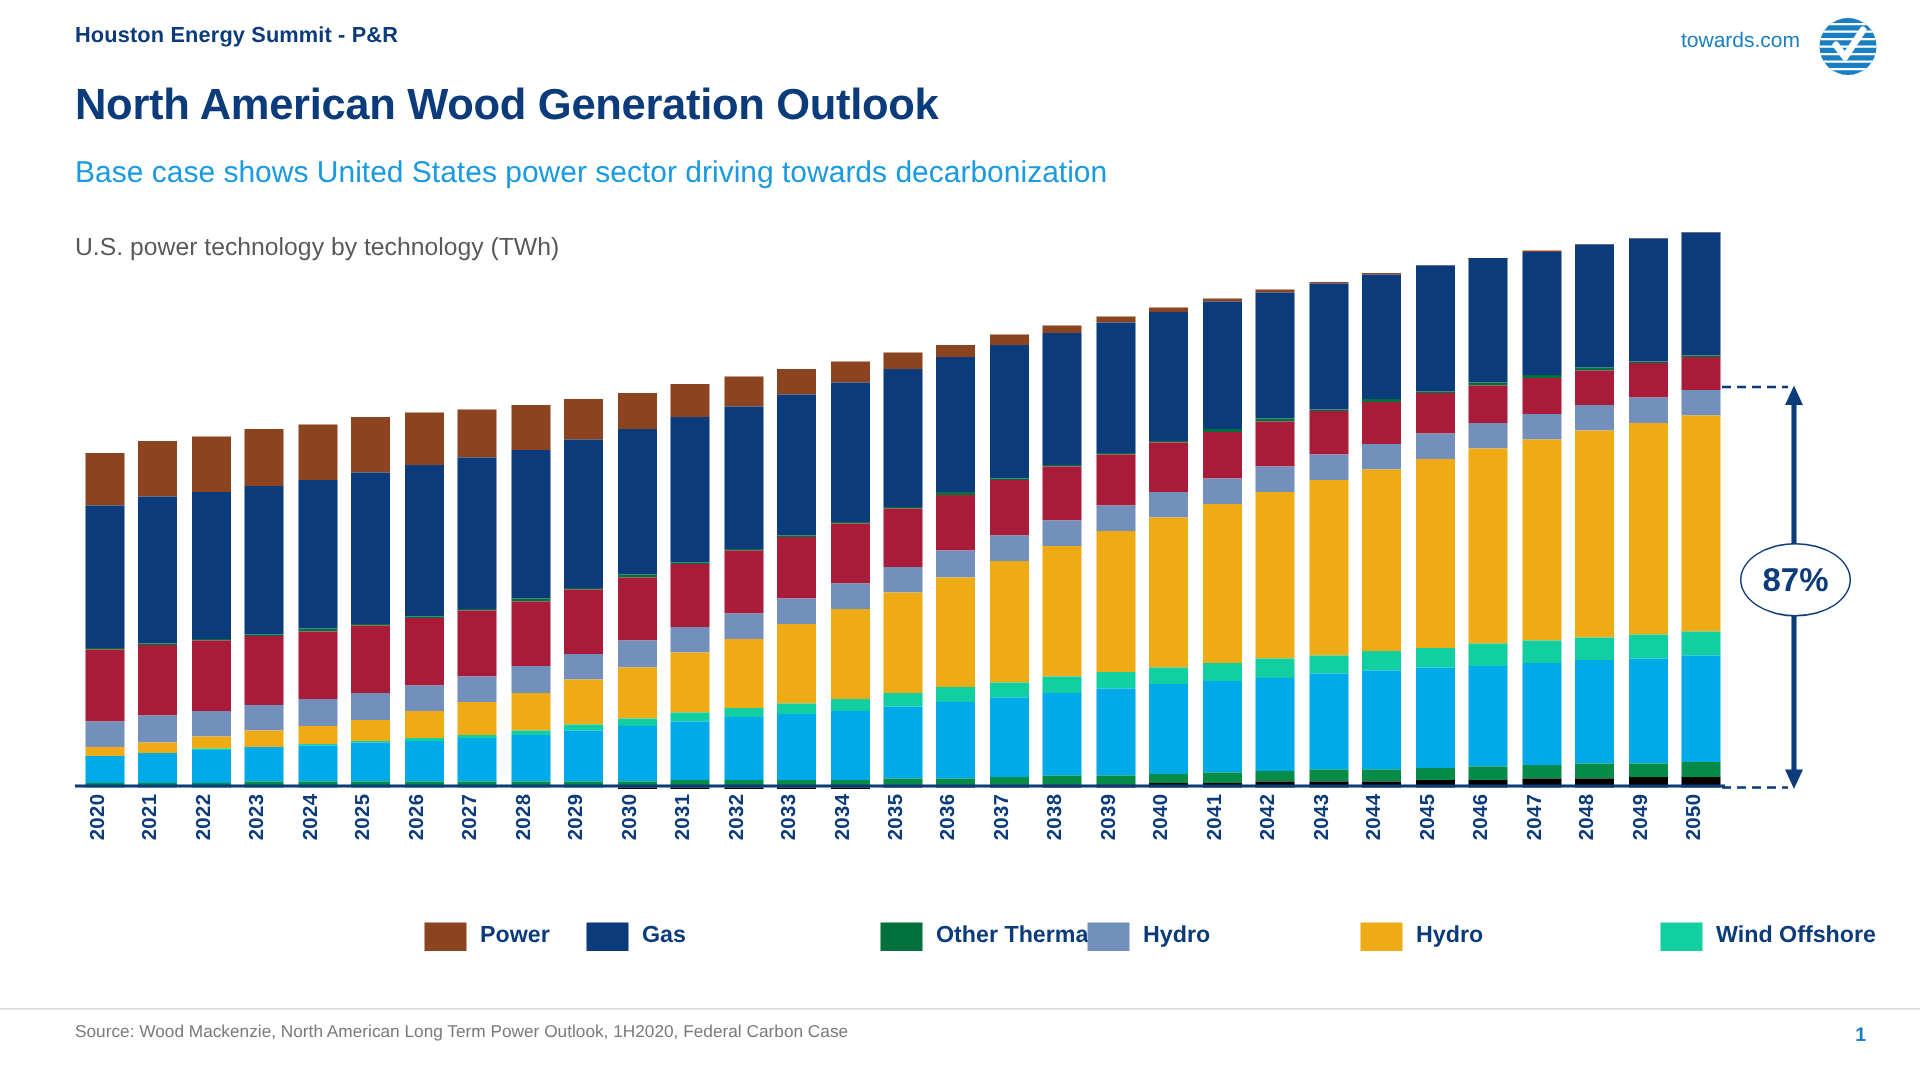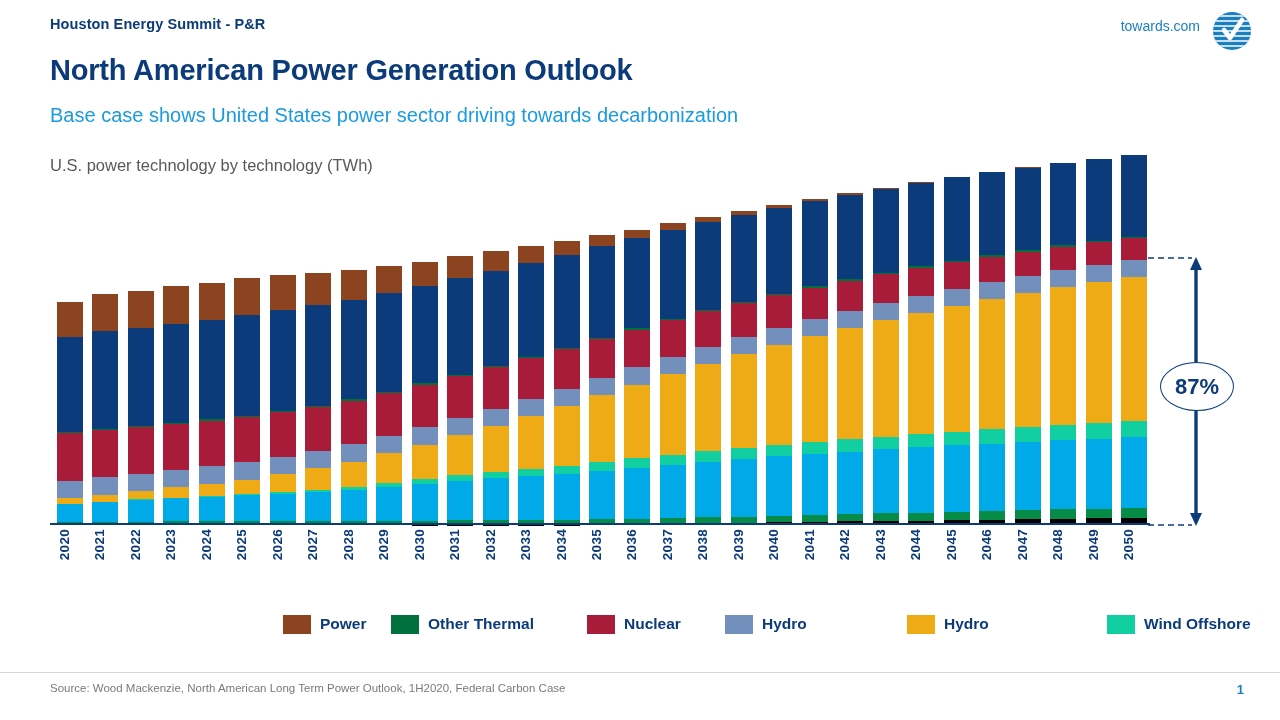--- a/index.html
+++ b/index.html
@@ -108,21 +108,21 @@
       <line x1="0" y1="15" x2="40" y2="15"></line>
       <line x1="0" y1="20" x2="40" y2="20"></line>
       <line x1="0" y1="25" x2="40" y2="25"></line>
       <line x1="0" y1="30" x2="40" y2="30"></line>
       <line x1="0" y1="35" x2="40" y2="35"></line>
     </g>
     <path d="M12 19 L18 27 L30 9" fill="none" stroke="#ffffff" stroke-width="4.6" stroke-linecap="round" stroke-linejoin="round"></path>
   </svg>
 </div>
 
-<div class="title">North American Power Generation Outlook</div>
+<div class="title">North American Wood Generation Outlook</div>
 <div class="subtitle">Base case shows United States power sector driving towards decarbonization</div>
 <div class="chart-label">U.S. power technology by technology (TWh)</div>
 
 <div class="plot" id="plot">
     <div class="bar" style="left: 0px;">
       <div class="seg" style="height: 3.15714px; background: rgb(6, 140, 70);"></div>
       <div class="seg" style="height: 18.2143px; background: rgb(0, 169, 232);"></div>
       <div class="seg" style="height: 0.121429px; background: rgb(17, 207, 160);"></div>
       <div class="seg" style="height: 5.46429px; background: rgb(239, 171, 22);"></div>
       <div class="seg" style="height: 17.3036px; background: rgb(115, 144, 189);"></div>
@@ -528,26 +528,26 @@
   </svg>
   <div class="ann-badge">87%</div>
 </div>
 
 <div class="legend" id="legend">
     <div class="lg-item">
       <span class="lg-sw" style="background: rgb(140, 68, 32);"></span>
       <span class="lg-tx">Power</span>
     </div>
     <div class="lg-item">
+      <span class="lg-sw" style="background: rgb(11, 59, 122);"></span>
+      <span class="lg-tx">Gas</span>
+    </div>
+    <div class="lg-item">
       <span class="lg-sw" style="background: rgb(0, 113, 60);"></span>
       <span class="lg-tx">Other Thermal</span>
-    </div>
-    <div class="lg-item">
-      <span class="lg-sw" style="background: rgb(168, 28, 57);"></span>
-      <span class="lg-tx">Nuclear</span>
     </div>
     <div class="lg-item">
       <span class="lg-sw" style="background: rgb(115, 144, 189);"></span>
       <span class="lg-tx">Hydro</span>
     </div>
     <div class="lg-item">
       <span class="lg-sw" style="background: rgb(239, 171, 22);"></span>
       <span class="lg-tx">Hydro</span>
     </div>
     <div class="lg-item">

